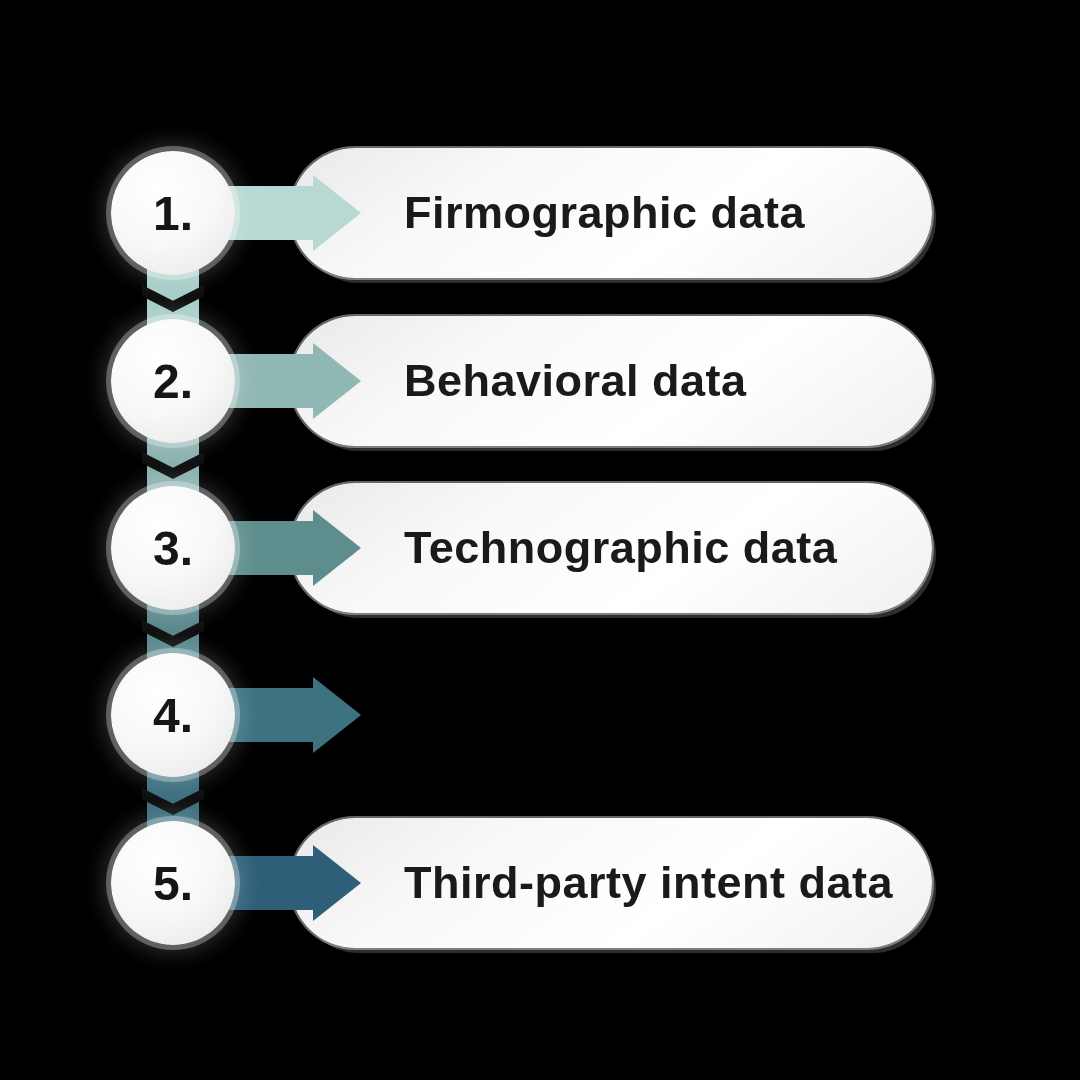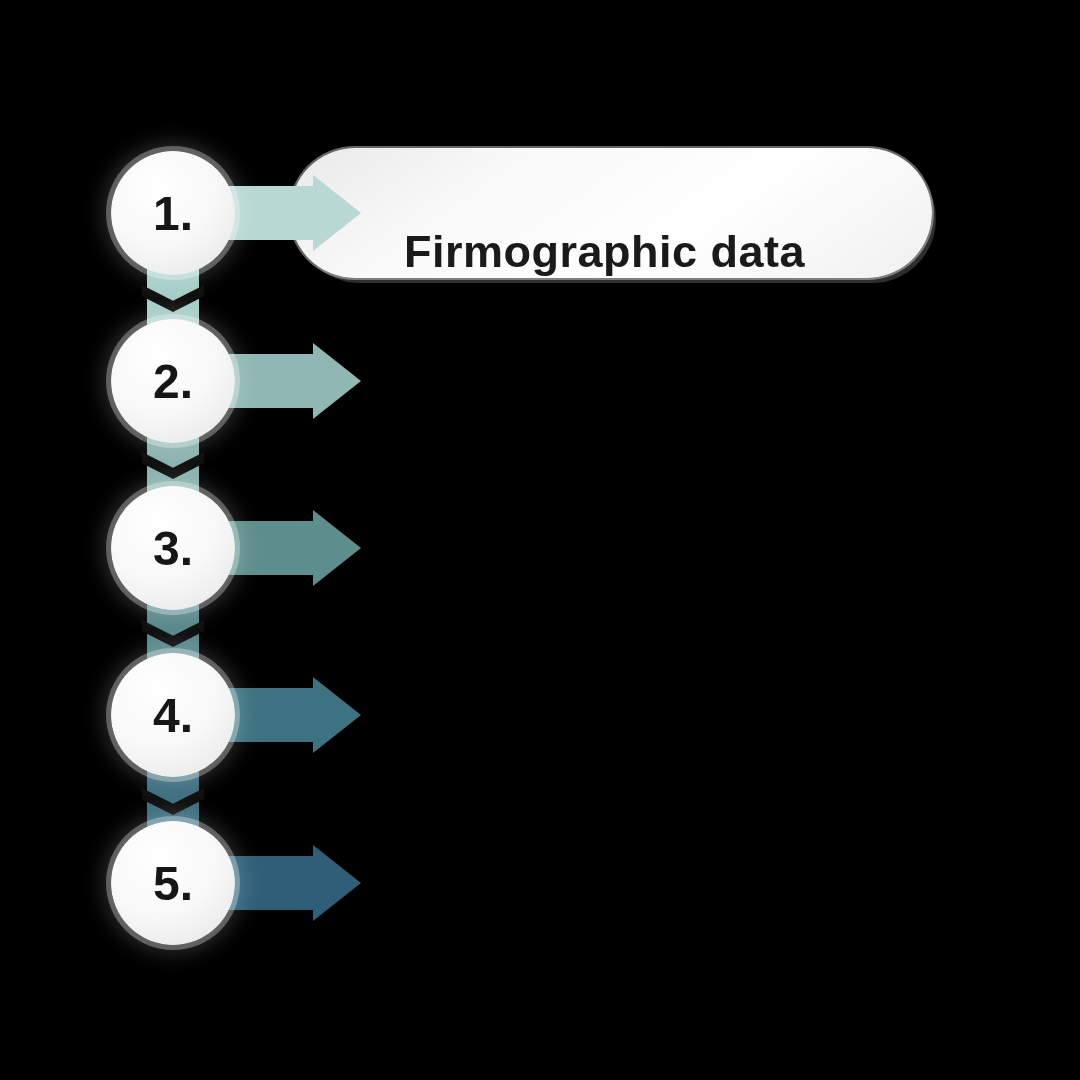--- a/index.html
+++ b/index.html
@@ -30,21 +30,21 @@
   .pill {
     position: absolute;
     left: 290px;
     top: 0;
     width: 642px;
     height: 130px;
     border-radius: 65px;
     background: linear-gradient(145deg, #e9e9e9 0%, #f8f8f8 28%, #ffffff 62%, #f0f0f0 100%);
     box-shadow: 0 0 0 2px rgba(225,228,228,0.45), 5px 6px 0 -1px rgba(150,155,155,0.30);
     display: flex;
-    align-items: flex-end;
+    align-items: center;
     padding-left: 114px;
     box-sizing: border-box;
     z-index: 3;
   }
   .pill-label {
     font-size: 45px;
     font-weight: 700;
     color: #1a1a1a;
     letter-spacing: 0.5px;
     white-space: nowrap;
@@ -133,44 +133,53 @@
       <span class="pill-label">Firmographic data</span>
     </div>
     <div class="arrow-body" style="background: rgb(184, 216, 212);"></div>
     <div class="arrow-head" style="background: rgb(184, 216, 212);"></div>
     <div class="num-circle">
       <span class="num">1.</span>
     </div>
   </div>
 
   <div class="row r1">
+    <div class="pill">
+      <span class="pill-label">Behavioral data</span>
+    </div>
     <div class="arrow-body" style="background: rgb(143, 183, 179);"></div>
     <div class="arrow-head" style="background: rgb(143, 183, 179);"></div>
     <div class="num-circle">
       <span class="num">2.</span>
     </div>
   </div>
 
   <div class="row r2">
+    <div class="pill">
+      <span class="pill-label">Technographic data</span>
+    </div>
     <div class="arrow-body" style="background: rgb(93, 142, 141);"></div>
     <div class="arrow-head" style="background: rgb(93, 142, 141);"></div>
     <div class="num-circle">
       <span class="num">3.</span>
     </div>
   </div>
 
   <div class="row r3">
     <div class="arrow-body" style="background: rgb(61, 114, 128);"></div>
     <div class="arrow-head" style="background: rgb(61, 114, 128);"></div>
     <div class="num-circle">
       <span class="num">4.</span>
     </div>
   </div>
 
   <div class="row r4">
+    <div class="pill">
+      <span class="pill-label">Third-party intent data</span>
+    </div>
     <div class="arrow-body" style="background: rgb(47, 95, 120);"></div>
     <div class="arrow-head" style="background: rgb(47, 95, 120);"></div>
     <div class="num-circle">
       <span class="num">5.</span>
     </div>
   </div>
 
 </div>
 
 </body></html>

